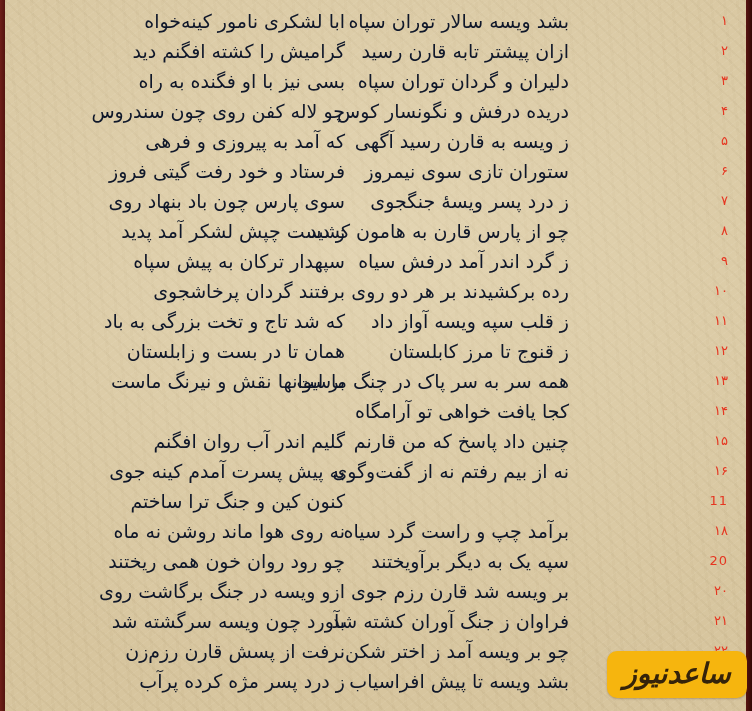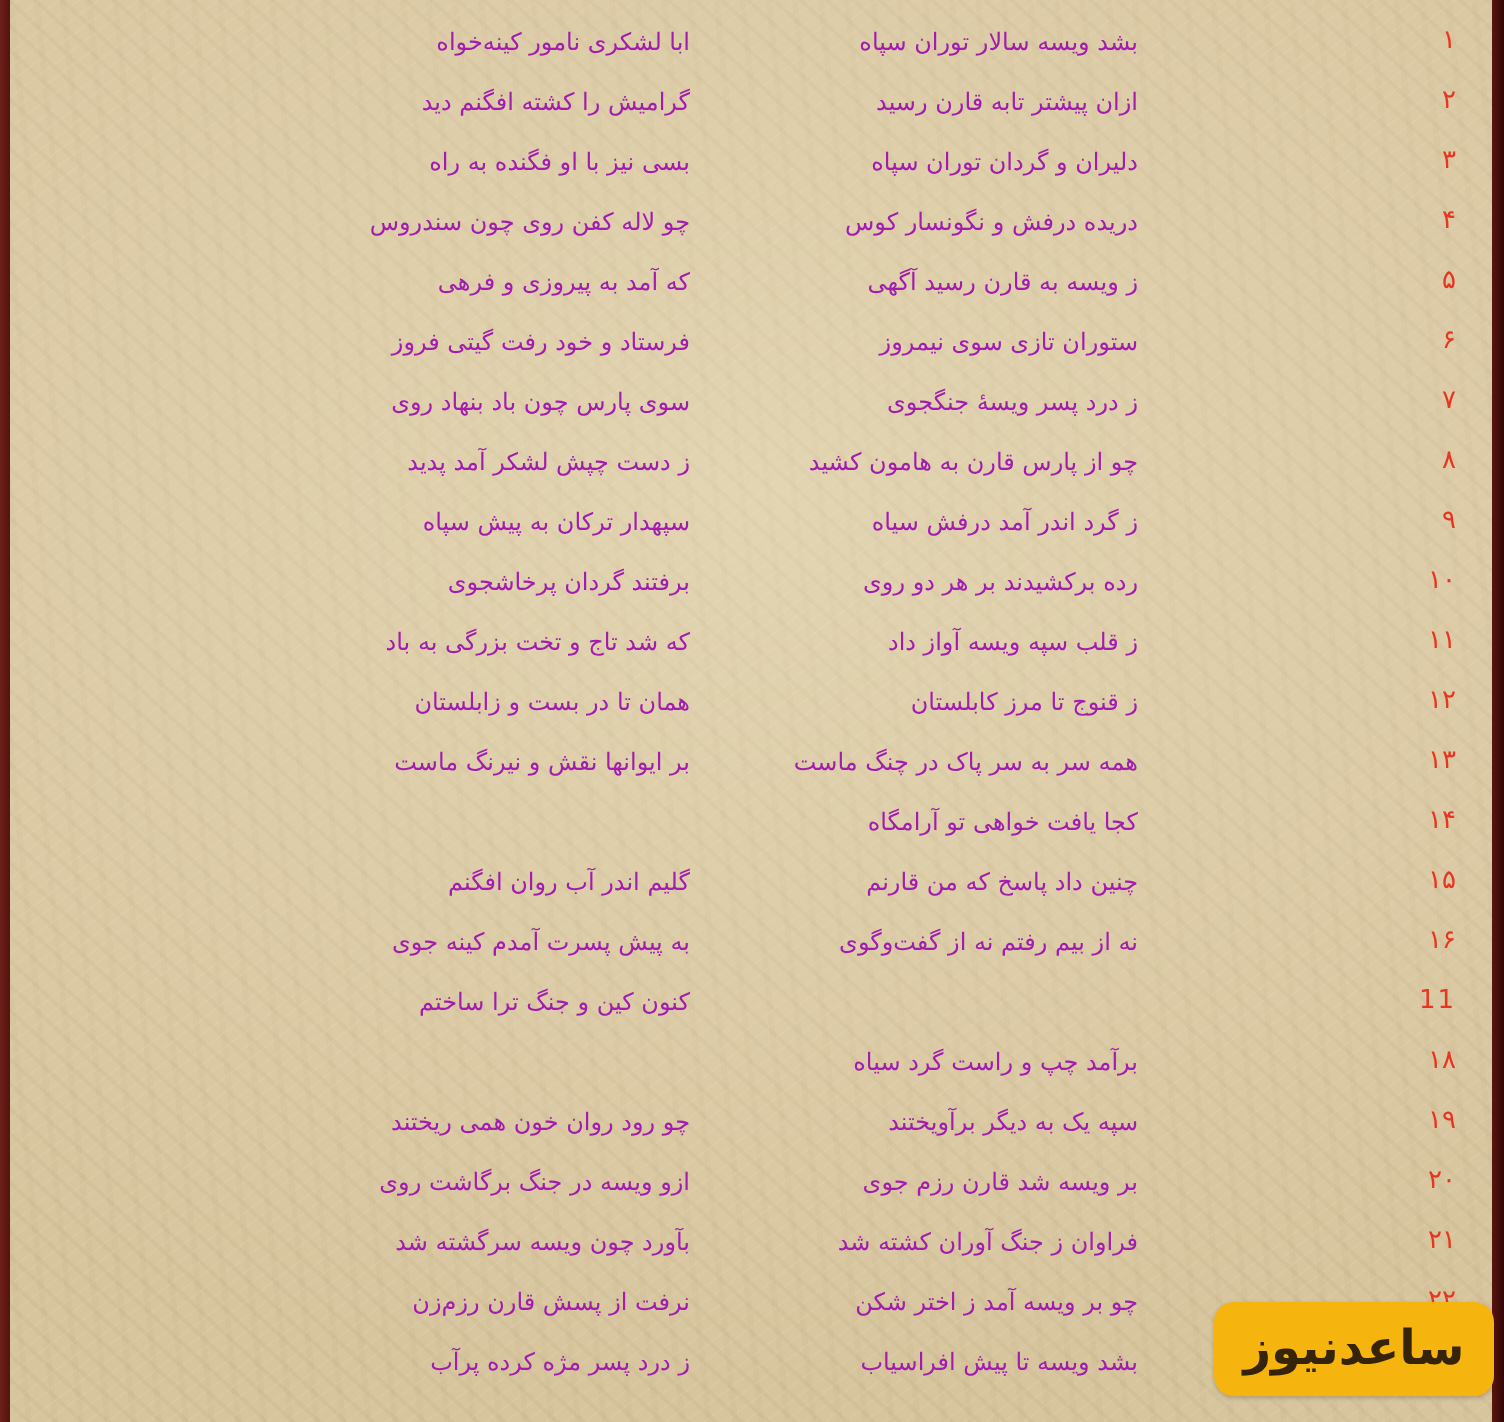--- a/index.html
+++ b/index.html
@@ -26,35 +26,36 @@
     position:absolute;left:0;right:0;height:30px;line-height:30px;
     direction:rtl;white-space:nowrap;
   }
   .verse-num{
     position:absolute;right:24px;top:0;
     color:var(--num-color,#e63520);
     font-size:13px;letter-spacing:1px;
   }
   .hemistich{
     position:absolute;top:0;
-    font-size:12px;color:#a21caf;
+    font-size:19px;color:#0f172a;
   }
   .h-right{right:183px;}
   .h-left{right:407px;}
   .logo{
     position:absolute;right:5px;bottom:13px;z-index:5;
     width:140px;height:47px;border-radius:10px;
     background:var(--logo-bg,#f6b50e);
     display:flex;align-items:center;justify-content:center;
     box-shadow:0 1px 2px rgba(60,30,0,0.25);
   }
   .logo-text{
-    font-weight:bold;font-size:24px;line-height:1;
+    font-weight:bold;font-size:28px;line-height:1;
     color:var(--logo-fg,#35230a);
     transform:translateY(-1px);
+    font-style:italic;
   }
 </style>
 </head>
 <body>
 
 <div class="paper"></div>
 <div class="edge edge-left"></div>
 <div class="edge edge-right"></div>
 
 <div class="verses">
@@ -137,23 +138,24 @@
       <span class="hemistich h-right">نه از بیم رفتم نه از گفت‌وگوی</span>
       <span class="hemistich h-left">به پیش پسرت آمدم کینه جوی</span>
     </div>
     <div class="verse-row" style="top: 486px;">
       <span class="verse-num">11</span>
       <span class="hemistich h-left">کنون کین و جنگ ترا ساختم</span>
     </div>
     <div class="verse-row" style="top: 516px;">
       <span class="verse-num">۱۸</span>
       <span class="hemistich h-right">برآمد چپ و راست گرد سیاه</span>
+      <span class="hemistich h-left">نه روی هوا ماند روشن نه ماه</span>
     </div>
     <div class="verse-row" style="top: 546px;">
-      <span class="verse-num">۱۹</span>
+      <span class="verse-num">20</span>
       <span class="hemistich h-right">سپه یک به دیگر برآویختند</span>
       <span class="hemistich h-left">چو رود روان خون همی ریختند</span>
     </div>
     <div class="verse-row" style="top: 576px;">
       <span class="verse-num">۲۰</span>
       <span class="hemistich h-left">ازو ویسه در جنگ برگاشت روی</span>
       <span class="hemistich h-right">بر ویسه شد قارن رزم جوی</span>
     </div>
     <div class="verse-row" style="top: 606px;">
       <span class="verse-num">۲۱</span>

